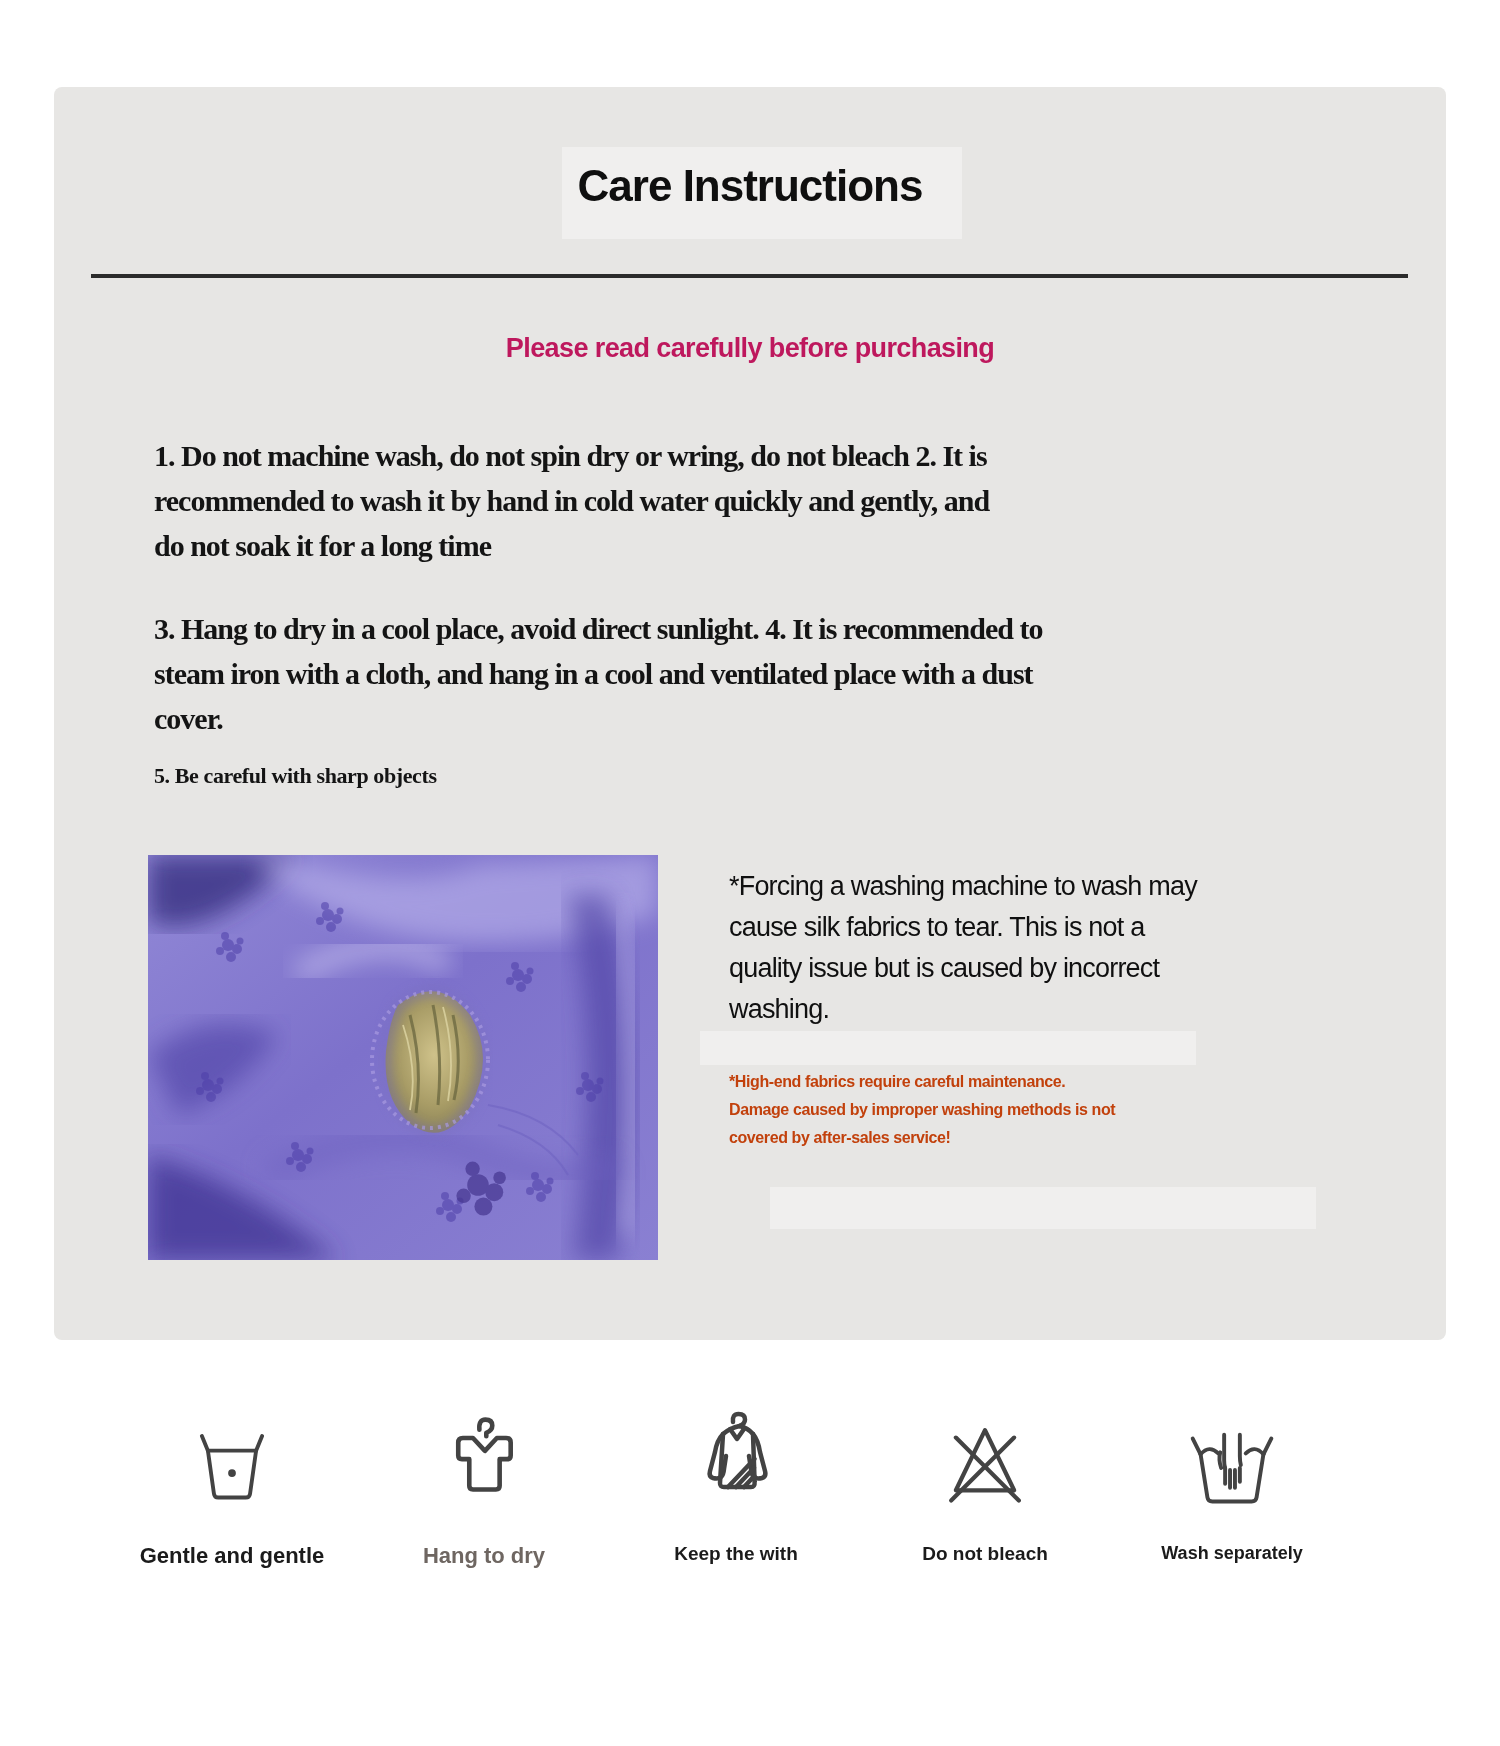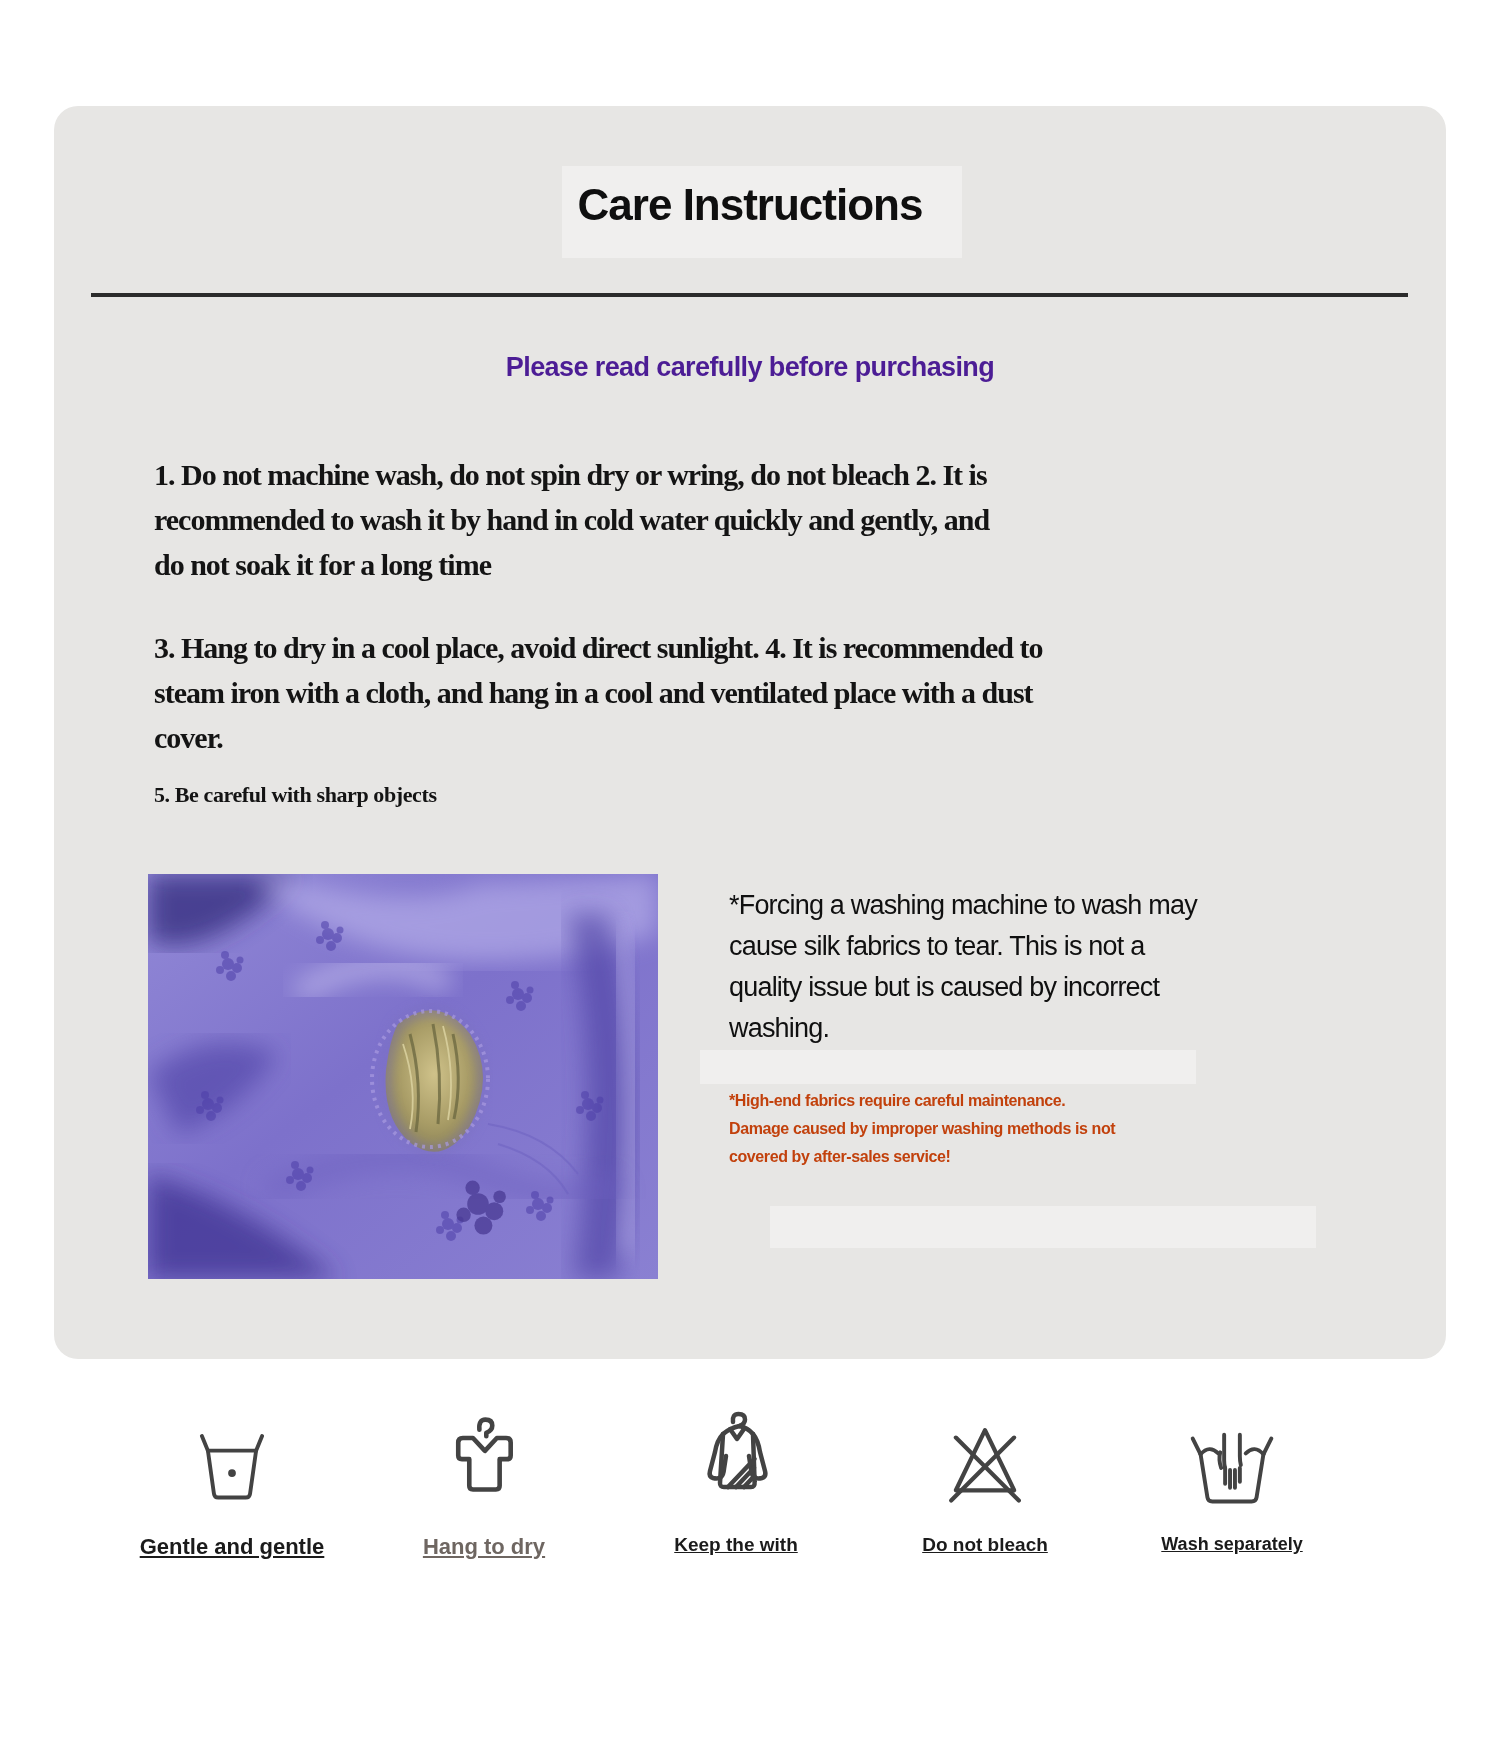--- a/index.html
+++ b/index.html
@@ -1,38 +1,38 @@
 <!DOCTYPE html>
 <html style="--card-bg: #e7e6e4; --text: #141414; --divider: #2b2b2b; --muted-label: #6e6661; --icon-stroke: #434343; --fabric-purple: #8379cf; --fabric-deep-purple: #5b4cae; --fabric-tear: #b0a36b;"><head>
 <meta charset="utf-8">
 <style>
   html,body{margin:0;padding:0;}
   body{
     width:1500px;height:1746px;position:relative;background:#ffffff;
     font-family:"Liberation Sans", sans-serif;overflow:hidden;
   }
   .card{
-    position:absolute;left:54px;top:106px;width:1392px;height:1253px;
-    background:var(--card-bg,#e7e6e4);border-radius:24px;
+    position:absolute;left:54px;top:87px;width:1392px;height:1253px;
+    background:var(--card-bg,#e7e6e4);border-radius:8px;
   }
   .hl{position:absolute;background:rgba(255,255,255,0.38);pointer-events:none;}
   .title-hl{left:508px;top:60px;width:400px;height:92px;}
   .band1{left:646px;top:944px;width:496px;height:34px;}
   .band2{left:716px;top:1100px;width:546px;height:42px;}
   h1.page-title{
     position:absolute;left:0;top:74px;width:100%;margin:0;text-align:center;
     font-size:44px;font-weight:700;letter-spacing:-1px;color:#0f0f0f;
   }
   .divider{
     position:absolute;left:37px;top:187px;width:1317px;height:4px;
     background:var(--divider,#2b2b2b);border:0;margin:0;
   }
   h2.page-subtitle{
     position:absolute;left:0;top:246px;width:100%;margin:0;text-align:center;
-    font-size:27px;font-weight:700;letter-spacing:-0.6px;color:#4c1d95;
+    font-size:27px;font-weight:700;letter-spacing:-0.6px;color:#be185d;
   }
   .para{
     position:absolute;left:84px;margin:16px;white-space:pre-line;
     font-weight:700;color:var(--text,#141414);font-family:Liberation Serif, serif;
   }
   .p1{top:330px;font-size:30px;line-height:45px;letter-spacing:-1px;}
   .p2{top:503px;font-size:30px;line-height:45px;letter-spacing:-1px;}
   .p3{top:660px;font-size:22px;letter-spacing:-0.4px;}
   .fabric{
     position:absolute;left:94px;top:768px;width:510px;height:405px;margin:0;
@@ -50,21 +50,21 @@
   .icons-row{position:absolute;left:0;top:1398px;width:1500px;height:200px;}
   .icon-col{
     position:absolute;top:0;width:250px;height:180px;
     display:flex;flex-direction:column;align-items:center;
   }
   .c1{left:107px;} .c2{left:359px;} .c3{left:611px;} .c4{left:860px;} .c5{left:1107px;}
   .icon-box{height:112px;display:flex;align-items:flex-end;justify-content:center;}
   .icon-box svg{display:block;}
   .icon-stroke{stroke:var(--icon-stroke,#434343);fill:none;stroke-linecap:round;stroke-linejoin:round;}
   .icon-label{
-    margin-top:24px;font-weight:700;color:#1b1b1b;text-align:right;white-space:nowrap;text-decoration:underline;
+    margin-top:33px;font-weight:700;color:#1b1b1b;text-align:right;white-space:nowrap;
   }
   .l1{font-size:22px;} .l2{font-size:22px;color:var(--muted-label,#6e6661);}
   .l3{font-size:19px;} .l4{font-size:19px;} .l5{font-size:18px;}
 </style>
 </head>
 <body>
 
 <div class="page">
 
   <section class="card">

